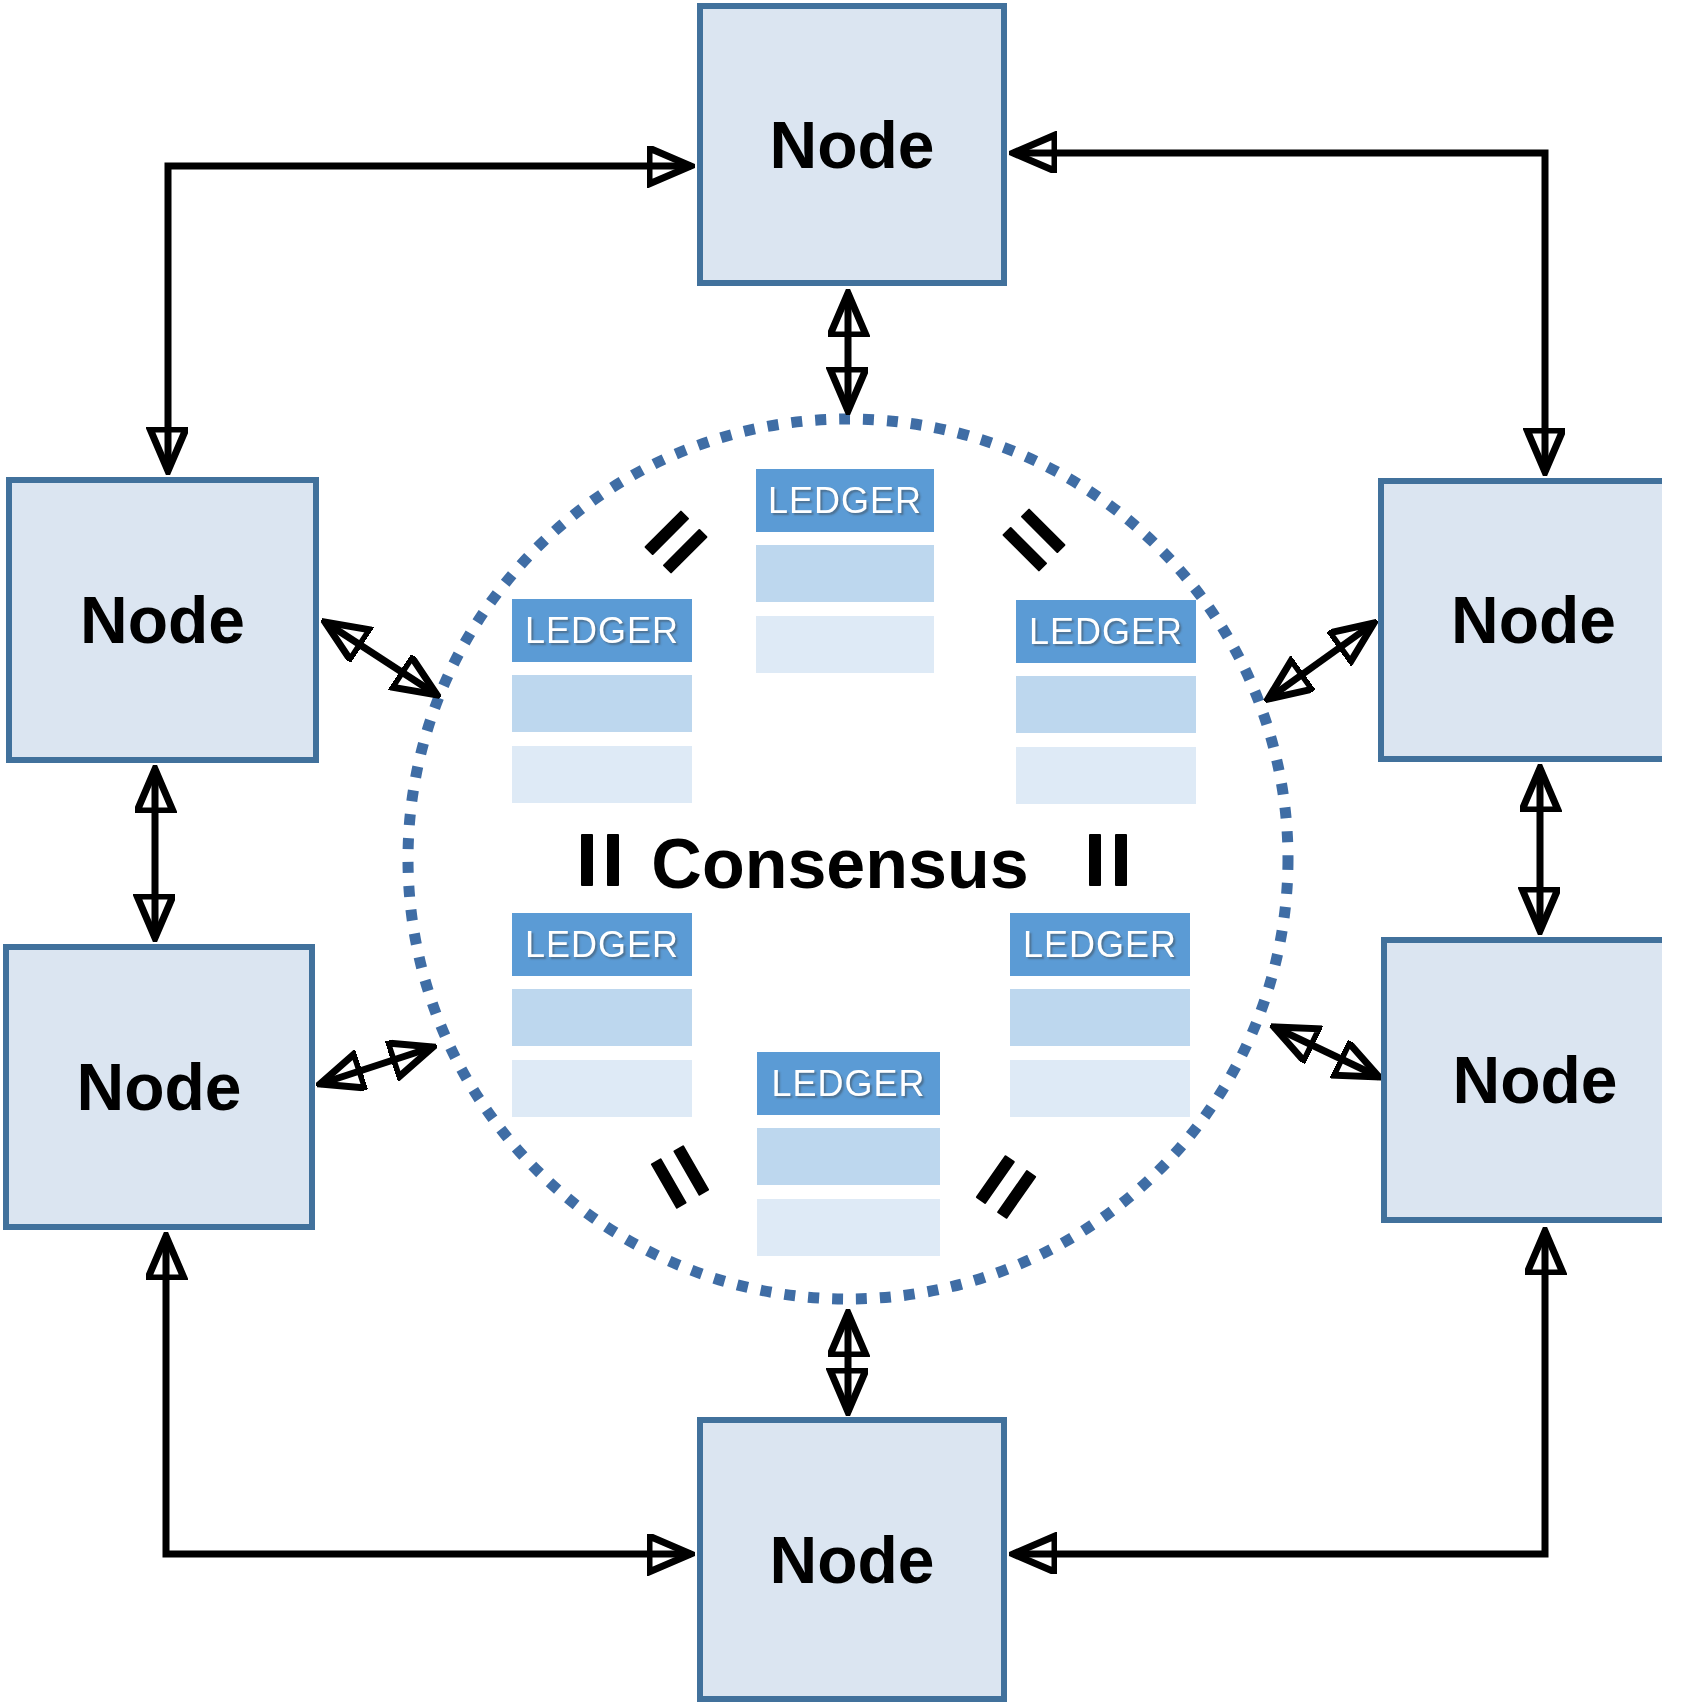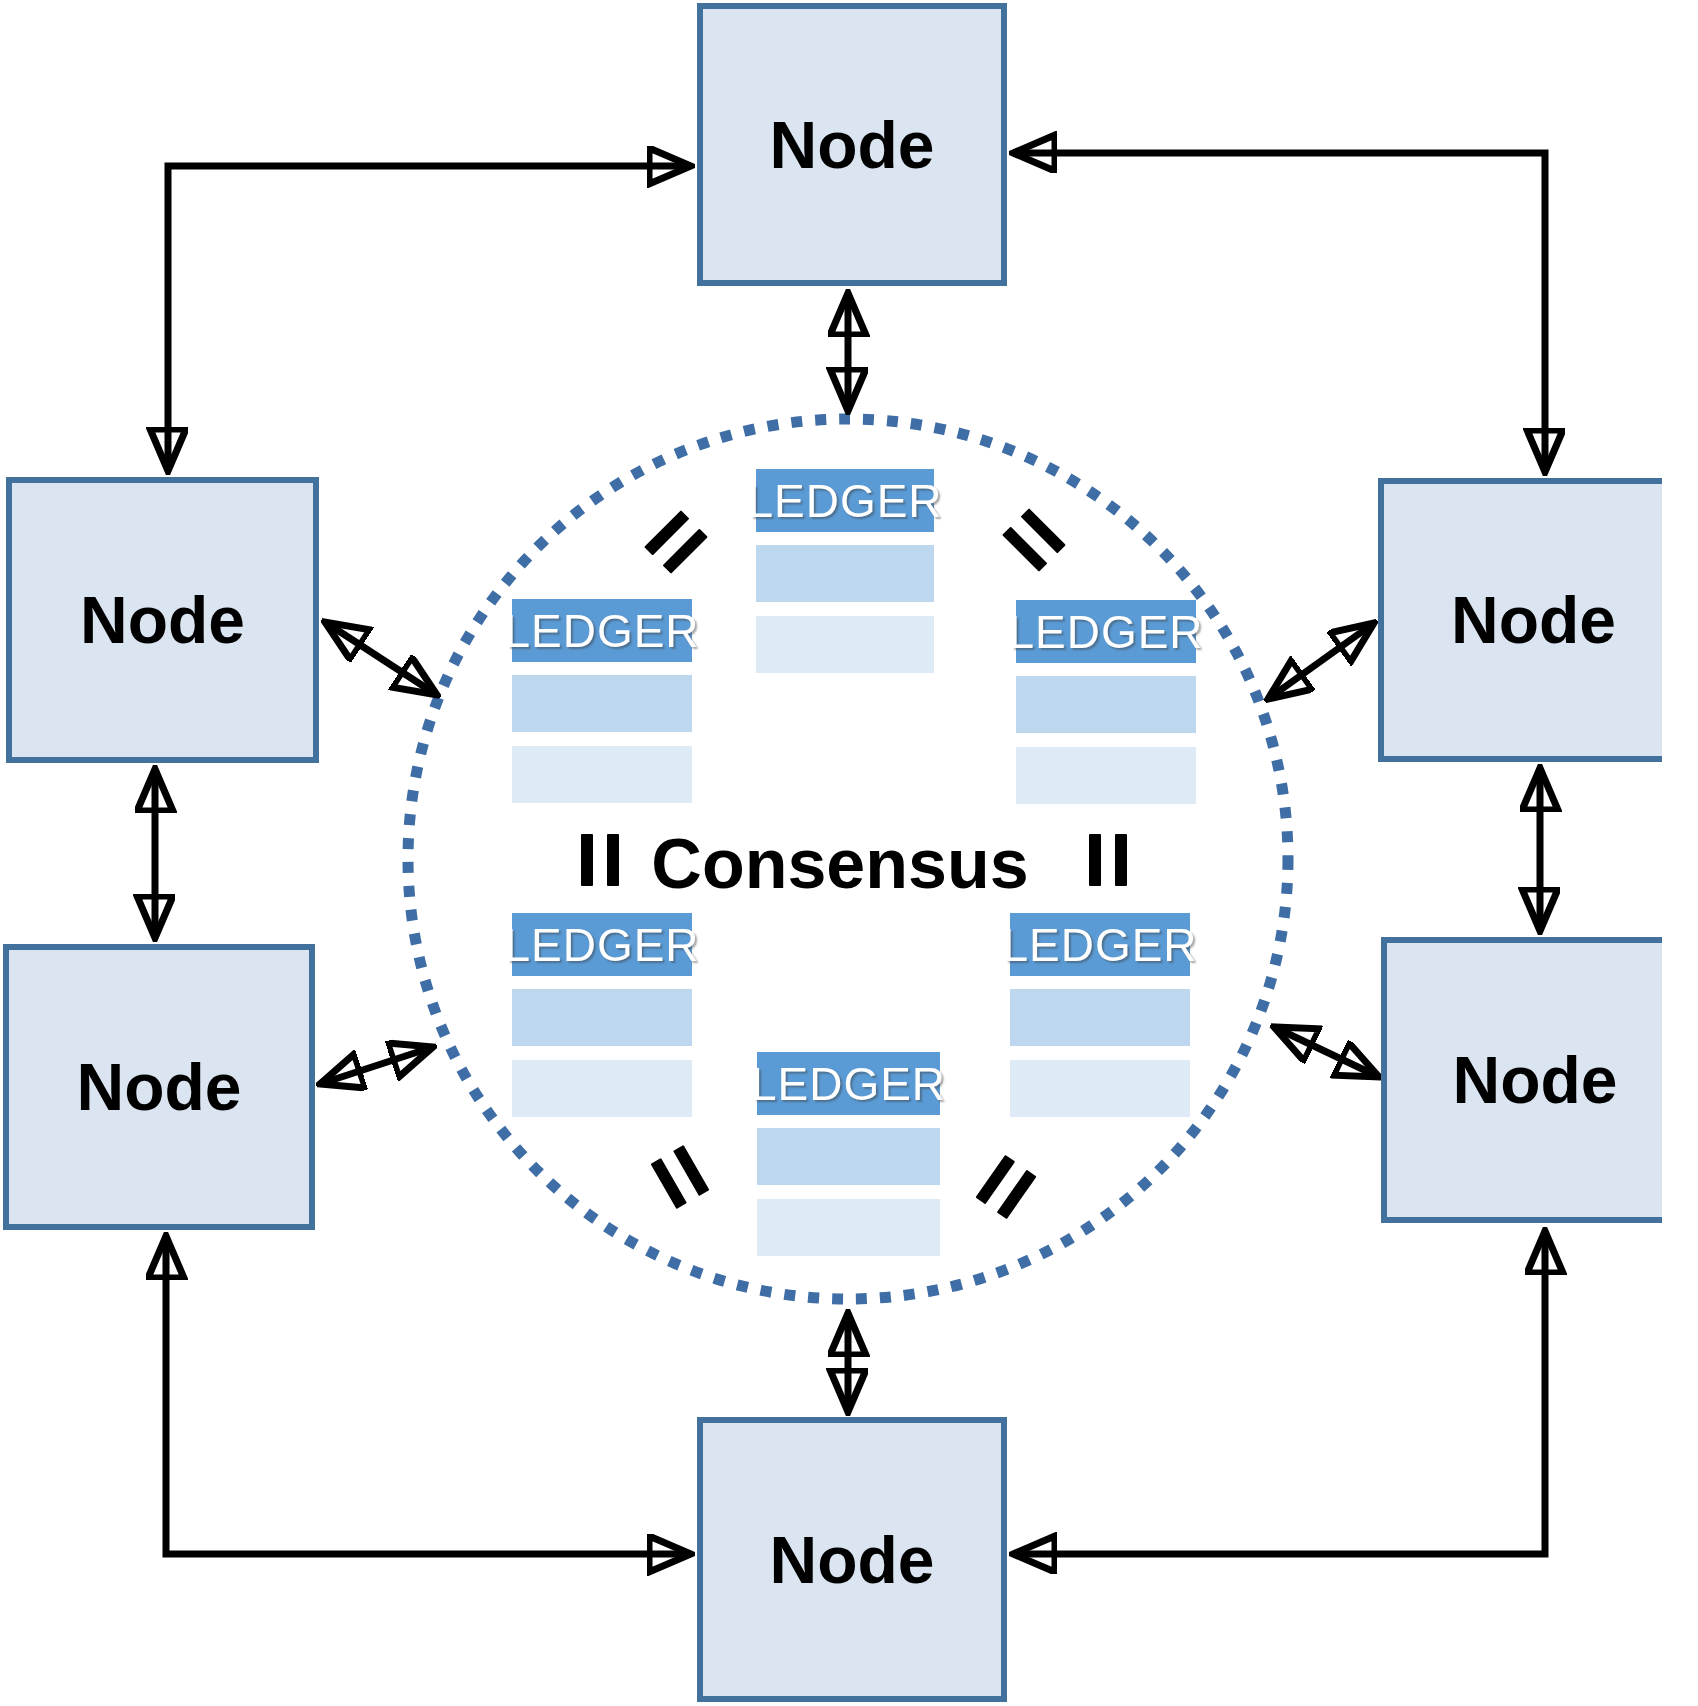--- a/index.html
+++ b/index.html
@@ -15,21 +15,21 @@
     display:flex;align-items:center;justify-content:center;
   }
   .node-label{
     font-size:66px;font-weight:bold;color:#000000;line-height:1;
   }
 
   .ledger{position:absolute;z-index:2;width:180px;}
   .ledger-header{
     height:63px;background:#5b9bd5;color:#ffffff;
     display:flex;align-items:center;justify-content:center;
-    font-size:46px;letter-spacing:1px;
+    font-size:36px;letter-spacing:1px;
     text-shadow:2px 2px 2px rgba(60,60,60,0.45);
   }
   .ledger-row{height:57px;}
   .ledger-row.row-dark{margin-top:13px;background:#bdd7ee;}
   .ledger-row.row-light{margin-top:14px;background:#deeaf6;}
 
   .equals{
     position:absolute;z-index:2;width:52px;height:38px;
     display:flex;flex-direction:column;justify-content:space-between;
     transform:translate(-50%,-50%) rotate(var(--rot));

